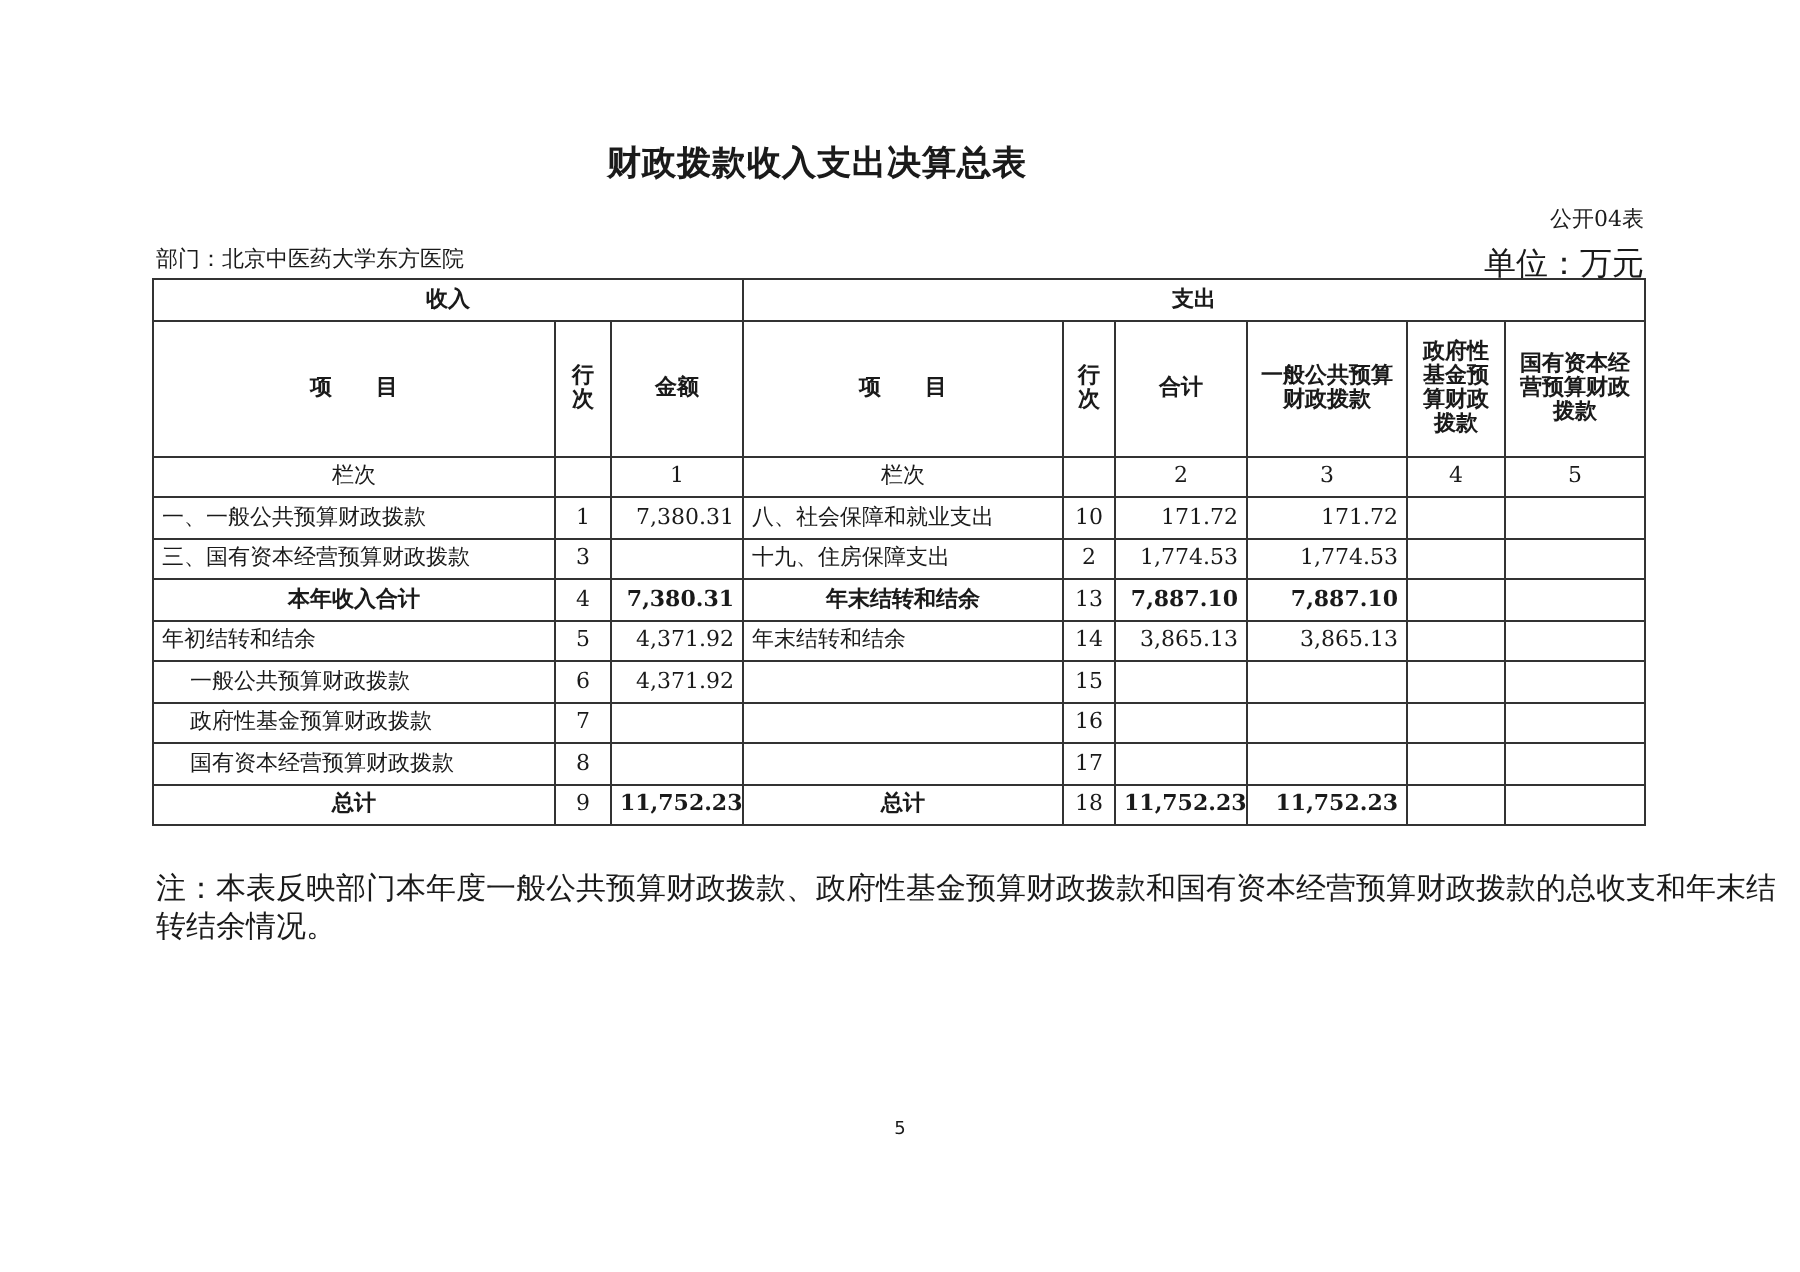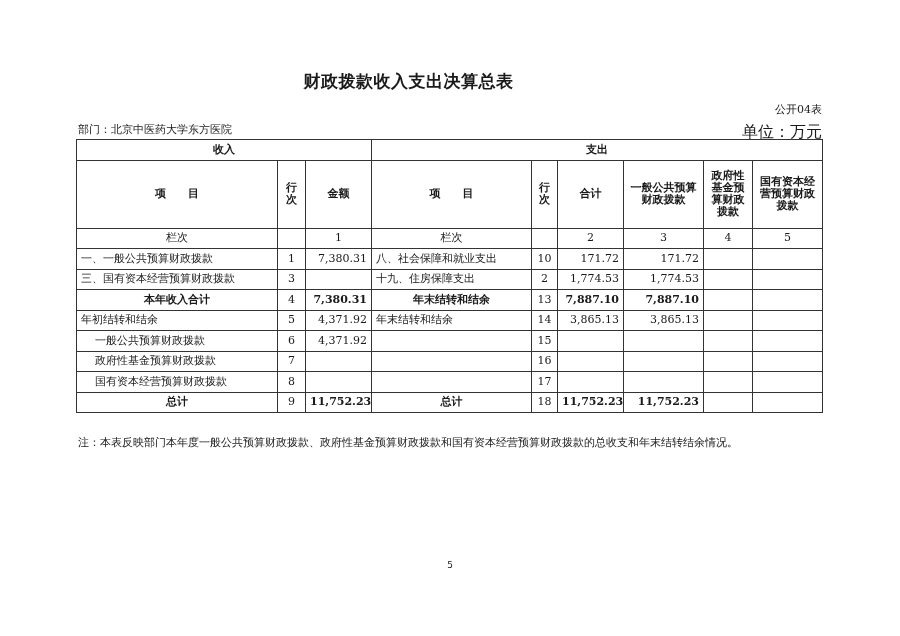--- a/index.html
+++ b/index.html
@@ -14,21 +14,21 @@
                border-collapse: collapse; table-layout: fixed; font-size: 11px; }
   table.main td { border: 1px solid #333; padding: 0 4px; height: 19.5px; overflow: hidden;
                   white-space: nowrap; line-height: 1.1; }
   .hdr { font-family: "DejaVu Sans", "Liberation Sans", sans-serif; font-weight: bold; text-align: center; }
   .hdr.wrap { white-space: normal !important; }
   .c { text-align: center; margin-left: 20px; }
   .r { text-align: right; margin-left: 30px; }
   .b { font-weight: bold; font-family: "DejaVu Sans", "Liberation Sans", sans-serif; }
   .bn { font-weight: bold; }
   .ind { padding-left: 18px !important; }
-  .note { position: absolute; top: 435px; left: 78px; font-size: 11px; }
+  .note { position: absolute; top: 435px; left: 78px; font-size: 15px; }
   .page-no { position: absolute; top: 560px; left: 0; width: 900px; text-align: center;
              font-size: 9px; font-family: "DejaVu Sans", sans-serif; }
 </style>
 </head>
 <body>
 
 <div class="title">财政拨款收入支出决算总表</div>
 <div class="form-no">公开04表</div>
 <div class="dept">部门：北京中医药大学东方医院</div>
 <div class="unit">单位：万元</div>

